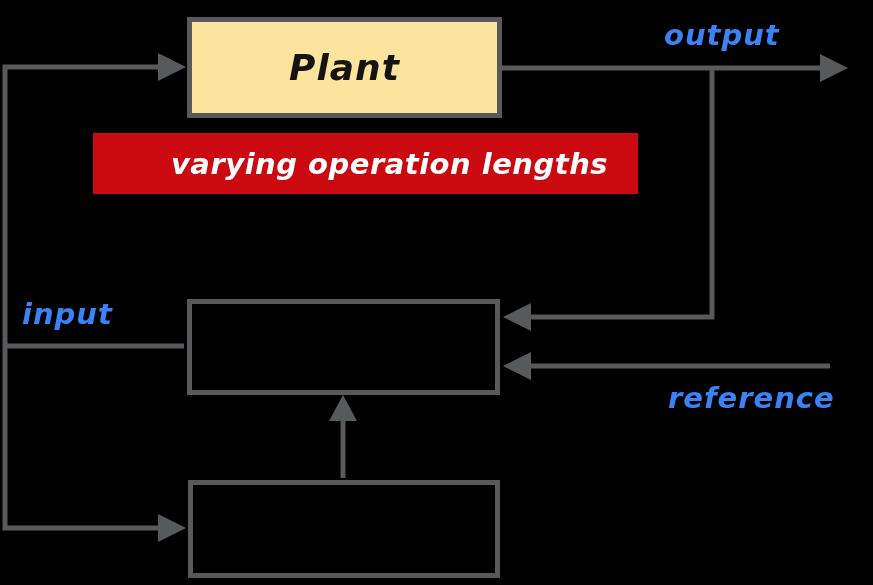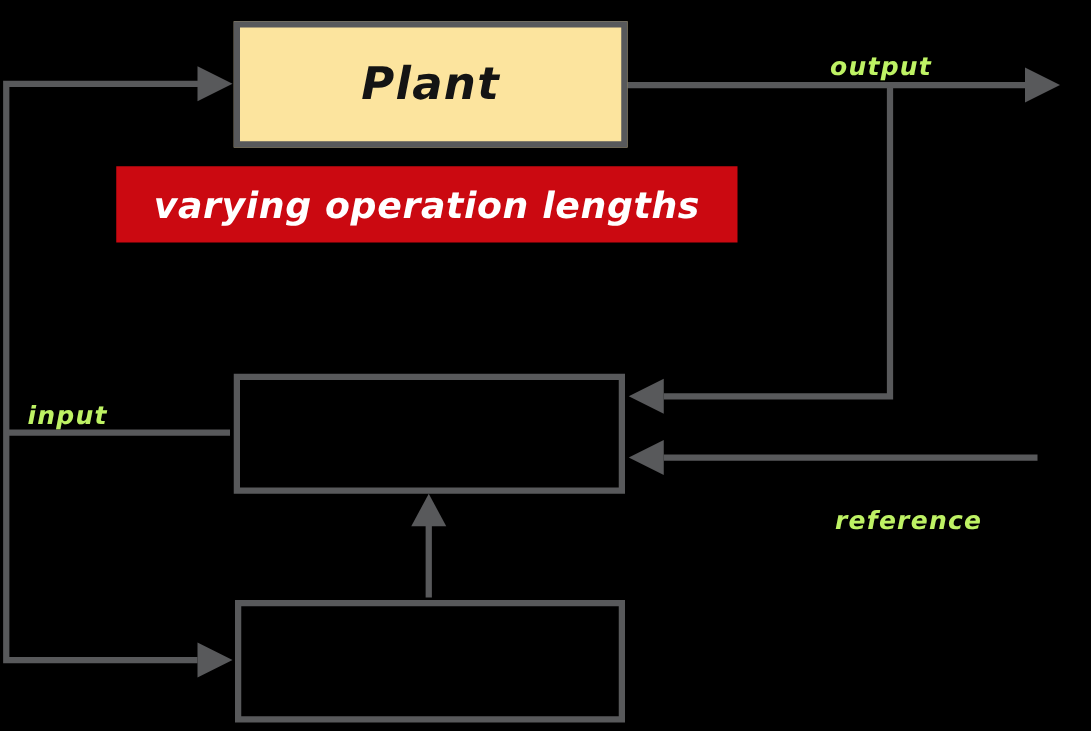--- a/index.html
+++ b/index.html
@@ -55,30 +55,30 @@
     width: 497px; height: 61px;
     background: #CB0911;
     color: #FFFFFF;
     display: flex;
     align-items: center;
     justify-content: center;
     font-size: 29px;
     font-weight: bold;
     font-style: italic;
     letter-spacing: 0.5px;
+    padding-left: 48px;
   }
   .lbl {
     position: absolute;
-    color: #bef264;
+    color: #3b82f6;
     font-weight: bold;
     font-style: italic;
-    font-size: 20px;
+    font-size: 29px;
     letter-spacing: 1px;
     white-space: nowrap;
-    margin-top: 23px;
   }
   .lbl.output { left: 664px; top: 18px; }
   .lbl.input  { left: 22px;  top: 297px; }
   .lbl.reference { left: 668px; top: 381px; }
 </style>
 </head>
 <body>
 
 <div class="stage">
 

